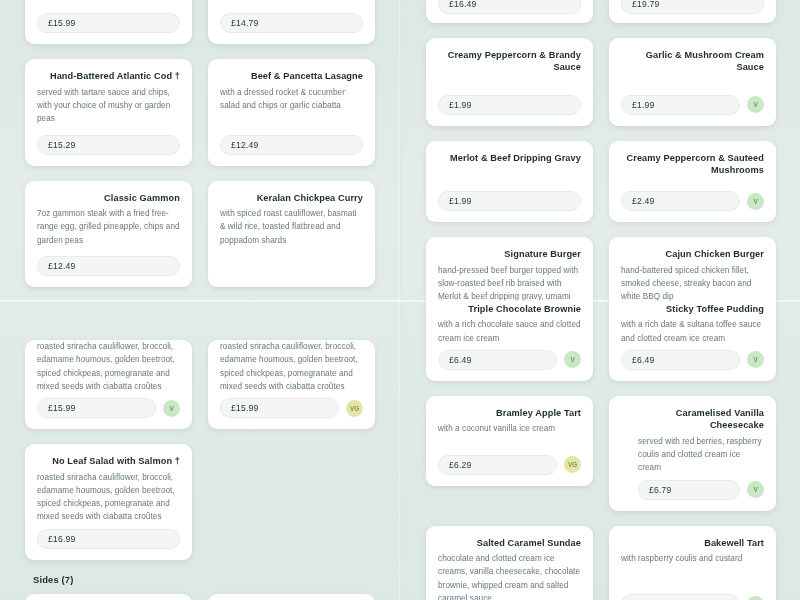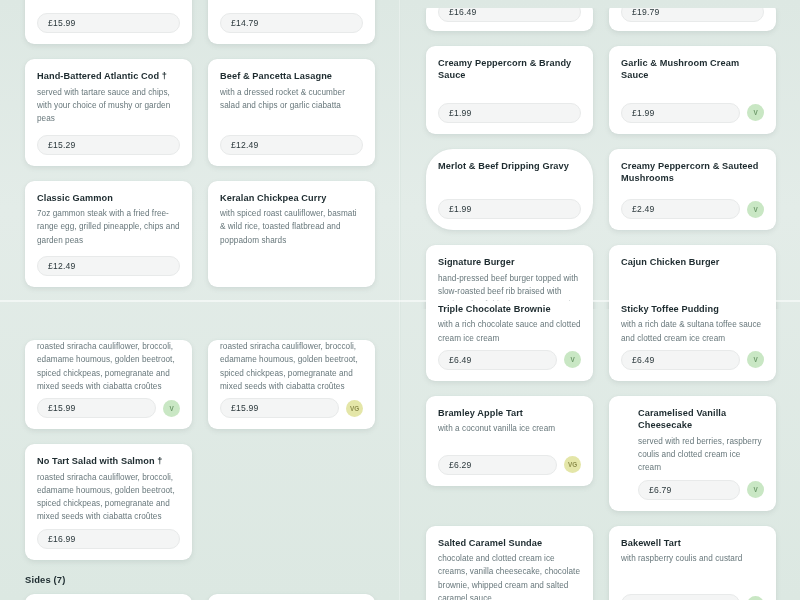--- a/index.html
+++ b/index.html
@@ -44,20 +44,21 @@
     flex-direction: column;
     min-height: 58px;
   }
   .card-title {
     font-size: 9.2px;
     font-weight: bold;
     color: #1d2b2f;
     line-height: 1.35;
     letter-spacing: 0.1px;
     margin-bottom: 3px;
+    text-align: right;
   }
   .card-desc {
     font-size: 8.2px;
     color: #67777b;
     line-height: 1.62;
     letter-spacing: 0.05px;
     margin-bottom: 5px;
   }
   .card-spacer { flex: 1 1 auto; min-height: 4px; }
   .card-foot {
@@ -89,21 +90,21 @@
     letter-spacing: -0.1px;
   }
   .badge.v  { background: #c9e7c4; color: #6e9a6b; }
   .badge.vg { background: #e4e6a8; color: #8e8f4e; }
 
   .section-heading {
     padding: 0 25px;
     font-size: 9.4px;
     font-weight: bold;
     color: #1d2b2f;
-    margin: 14px 0 9px 0;
+    margin: 14px 0 9px 8px;
     letter-spacing: 0.15px;
   }
 
   
   .seam {
     position: absolute;
     left: 0; width: 800px; height: 2px;
     background: rgba(255,255,255,0.55);
     z-index: 40;
     pointer-events: none;
@@ -196,21 +197,21 @@
 
           <div class="card" style="padding-top:0;">
             <div class="card-desc">roasted sriracha cauliflower, broccoli, edamame houmous, golden beetroot, spiced chickpeas, pomegranate and mixed seeds with ciabatta croûtes</div>
             <div class="card-foot">
               <div class="price-pill">£15.99</div>
               <div class="badge vg">VG</div>
             </div>
           </div>
 
           <div class="card">
-            <div class="card-title">No Tart Salad with Salmon †</div>
+            <div class="card-title">No Leaf Salad with Salmon †</div>
             <div class="card-desc">roasted sriracha cauliflower, broccoli, edamame houmous, golden beetroot, spiced chickpeas, pomegranate and mixed seeds with ciabatta croûtes</div>
             <div class="card-foot">
               <div class="price-pill">£16.99</div>
             </div>
           </div>
 
           <div></div>
         </div>
 
         <div class="section-heading">Sides (7)</div>
@@ -233,21 +234,21 @@
             </div>
           </div>
         </div>
 
       </div>
     </div>
   </div>
 
   <div class="panel right">
 
-    <div class="slice" style="top:8px; height:301px;">
+    <div class="slice" style="top:0; height:301px;">
       <div class="slice-inner" style="top:-6px;">
         <div class="grid">
 
           <div class="card" style="min-height:24px; padding-top:0; padding-bottom:9px;">
             <div class="card-foot">
               <div class="price-pill">£16.49</div>
             </div>
           </div>
 
           <div class="card" style="min-height:24px; padding-top:0; padding-bottom:9px;">
@@ -266,21 +267,21 @@
 
           <div class="card" style="min-height:62px;">
             <div class="card-title">Garlic &amp; Mushroom Cream Sauce</div>
             <div class="card-spacer" style="min-height:18px;"></div>
             <div class="card-foot">
               <div class="price-pill">£1.99</div>
               <div class="badge v">V</div>
             </div>
           </div>
 
-          <div class="card" style="min-height:72px;border-radius:27px;">
+          <div class="card" style="min-height:72px;">
             <div class="card-title">Merlot &amp; Beef Dripping Gravy</div>
             <div class="card-spacer" style="min-height:24px;"></div>
             <div class="card-foot">
               <div class="price-pill">£1.99</div>
             </div>
           </div>
 
           <div class="card" style="min-height:72px;">
             <div class="card-title">Creamy Peppercorn &amp; Sauteed Mushrooms</div>
             <div class="card-spacer" style="min-height:8px;"></div>
@@ -291,20 +292,21 @@
           </div>
 
           <div class="card">
             <div class="card-title">Signature Burger</div>
             <div class="card-desc">hand-pressed beef burger topped with slow-roasted beef rib braised with Merlot &amp; beef dripping gravy, umami mayo and Irish mature Cheddar</div>
 
           </div>
 
           <div class="card">
             <div class="card-title">Cajun Chicken Burger</div>
+            <div class="card-desc">hand-battered spiced chicken fillet, smoked cheese, streaky bacon and white BBQ dip</div>
 
           </div>
 
         </div>
       </div>
     </div>
 
     <div class="slice" style="top:301px; height:299px;">
       <div class="slice-inner" style="top:-9px;">
         <div class="grid" style="align-items:start;">

